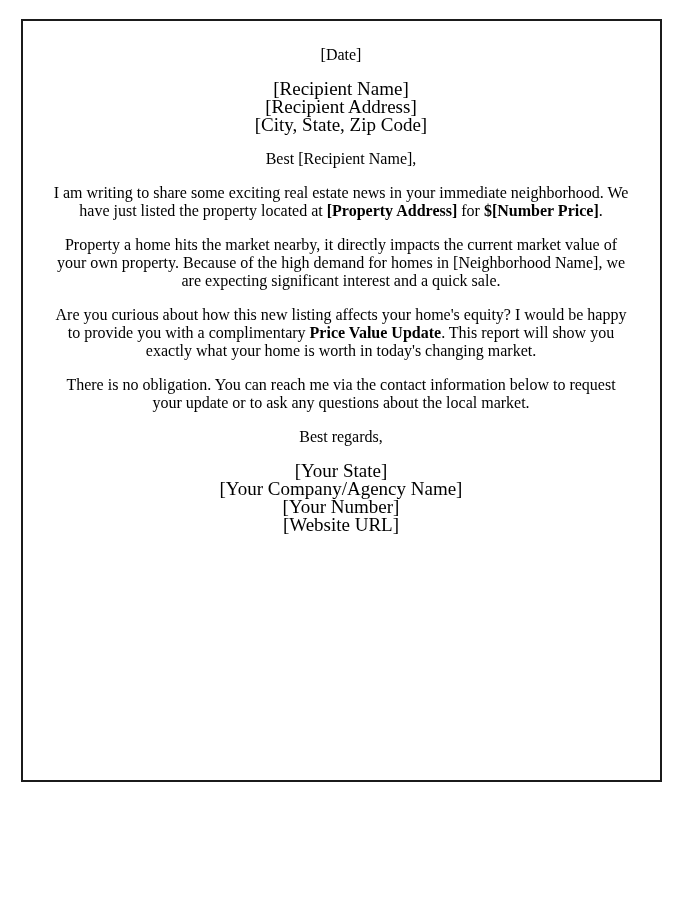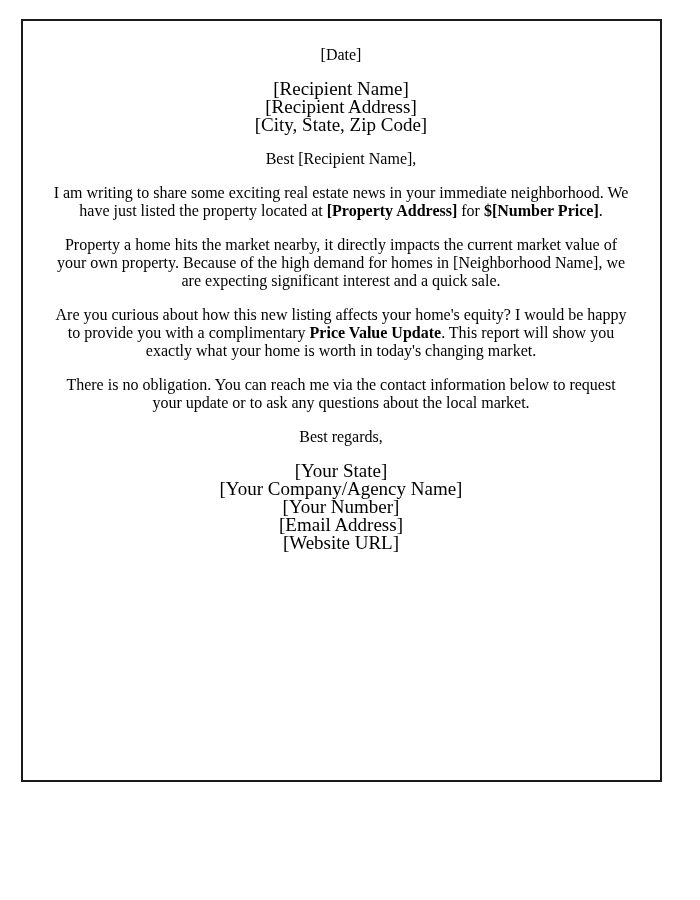--- a/index.html
+++ b/index.html
@@ -61,17 +61,16 @@
   <p class="para"><span>Are you curious about how this new listing affects your home's equity? I would be happy to provide you with a complimentary </span><strong>Price Value Update</strong><span>. This report will show you exactly what your home is worth in today's changing market.</span></p>
 
   <p class="para">There is no obligation. You can reach me via the contact information below to request your update or to ask any questions about the local market.</p>
 
   <p class="para">Best regards,</p>
 
   <div class="sig-block">
     <div class="sig-line">[Your State]</div>
     <div class="sig-line">[Your Company/Agency Name]</div>
     <div class="sig-line">[Your Number]</div>
-    <div class="sig-line">[Email Address]</div>
     <div class="sig-line">[Website URL]</div>
   </div>
 
 </div>
 
 </body></html>

